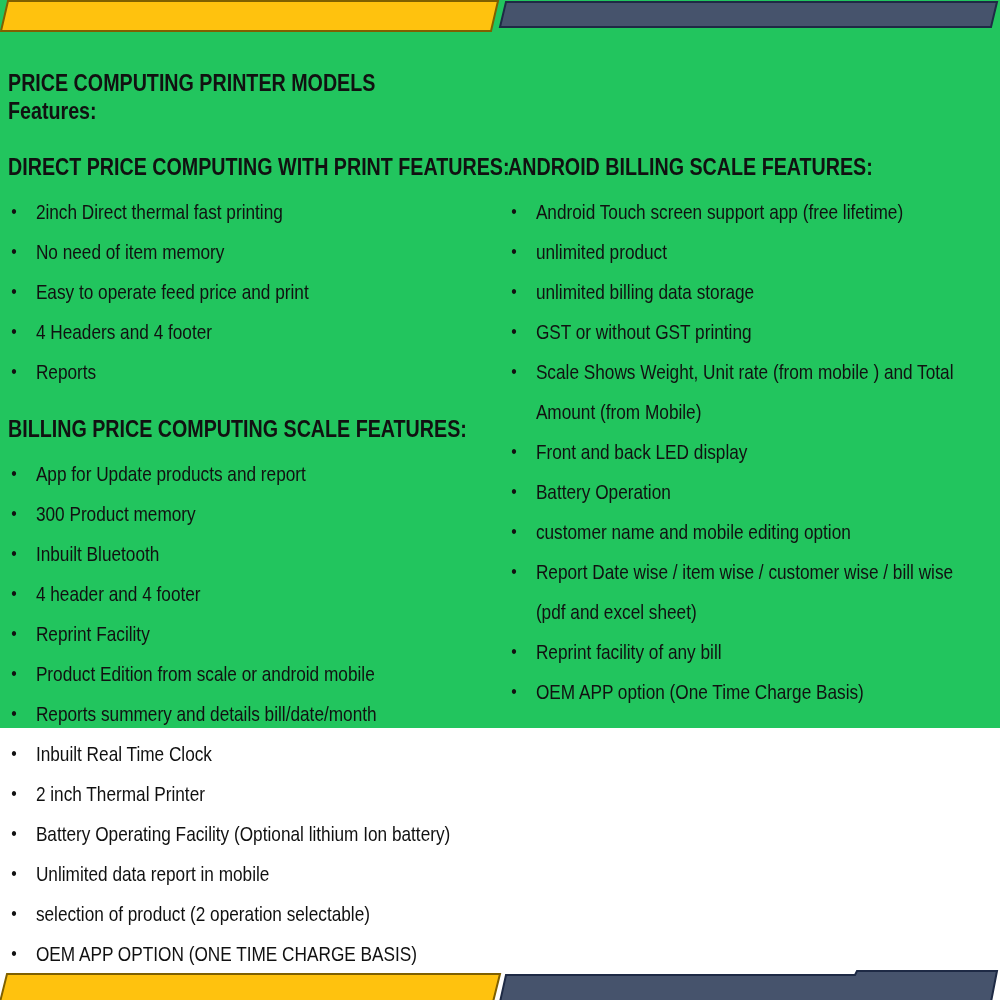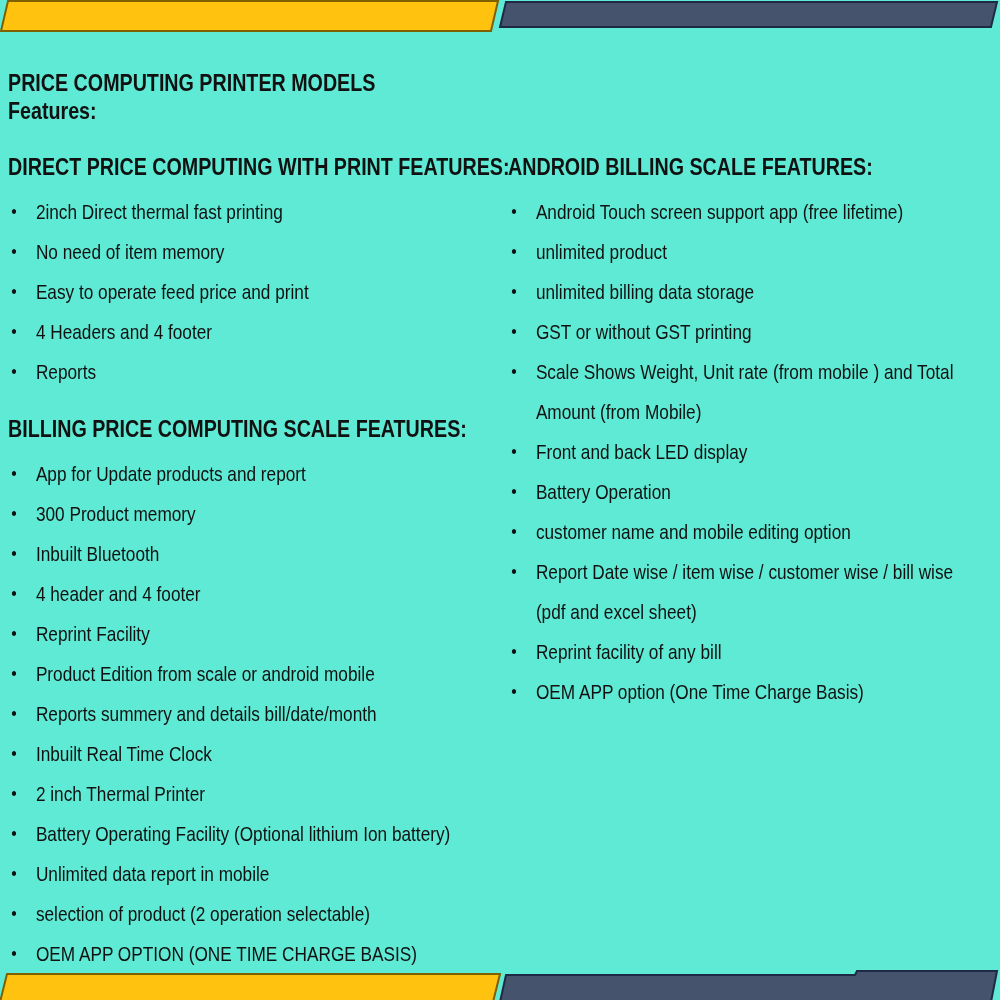--- a/index.html
+++ b/index.html
@@ -8,22 +8,22 @@
     width: 1000px;
     height: 1000px;
     overflow: hidden;
     background: #ffffff;
     font-family: "Liberation Sans", sans-serif;
     color: #111111;
   }
   .slide {
     position: relative;
     width: 1000px;
-    height: 1000px;
-    background: #5eead4;
+    height: 728px;
+    background: #22c55e;
   }
   .decor-svg {
     position: absolute;
     top: 0; left: 0;
     width: 1000px;
     height: 1000px;
     pointer-events: none;
     z-index: 0;
   }
   .content {

